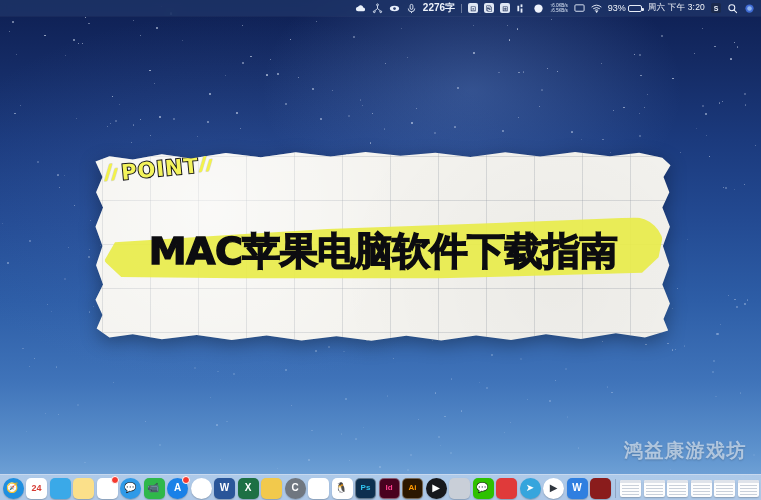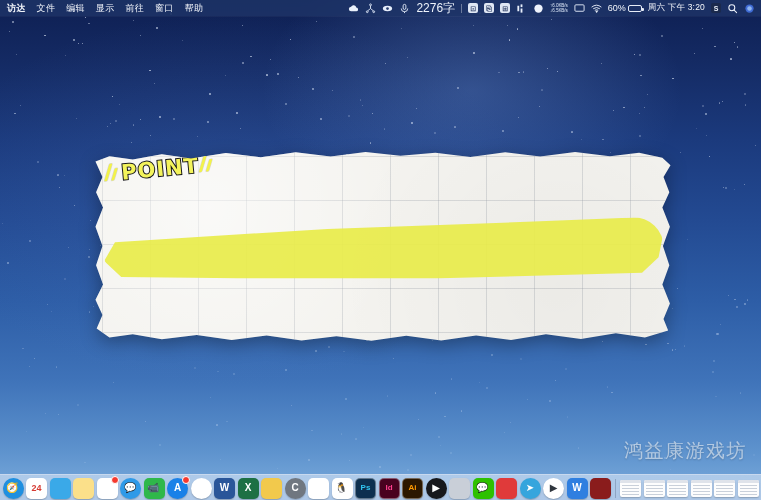--- a/index.html
+++ b/index.html
@@ -48,21 +48,21 @@
   .sysicon svg{display:block;width:11px;height:11px;}
   .sq-icon{
     width:10px;height:10px;border-radius:2px;background:#dfe7f4;
     display:flex;align-items:center;justify-content:center;
     font-size:7px;color:#24365e;font-weight:bold;line-height:1;
   }
   .netspeed{
     display:flex;flex-direction:column;justify-content:center;
     font-size:4.6px;line-height:5.2px;color:#dbe6f7;letter-spacing:-.1px;
   }
-  .wordcount{font-size:12px;color:#eef3fb;}
+  .wordcount{font-size:10px;color:#eef3fb;font-weight:bold;}
   .clock{font-size:8.5px;color:#f4f7fc;letter-spacing:.2px;}
   .batt{display:flex;align-items:center;gap:2px;}
   .batt-shell{
     width:14px;height:7px;border:1px solid #e6ecf7;border-radius:2px;
     position:relative;box-sizing:border-box;padding:1px;
   }
   .batt-shell:after{
     content:"";position:absolute;right:-3px;top:2px;width:1.5px;height:3px;
     background:#e6ecf7;border-radius:0 1px 1px 0;
   }
@@ -155,21 +155,21 @@
     font-size:38px;font-weight:bold;line-height:46px;
     color:#0c0c10;letter-spacing:-0.5px;
     white-space:nowrap;
     -webkit-text-stroke:1.4px #0c0c10;
   }
 
   
   .watermark{
     position:absolute;right:14px;bottom:36px;z-index:12;
     font-family:"DejaVu Sans",sans-serif;
-    font-size:19px;font-weight:normal;letter-spacing:1.5px;
+    font-size:19px;font-weight:bold;letter-spacing:1.5px;
     color:rgba(255,255,255,.55);
     text-shadow:0 1px 2px rgba(0,0,0,.18);
     white-space:nowrap;
     text-align:center;
   }
 
   
   .dock{
     position:absolute;left:0;bottom:0;width:761px;height:26px;
     background:linear-gradient(180deg, rgba(226,235,248,.55), rgba(200,214,236,.66));
@@ -527,29 +527,20 @@
         <i style="left: 332.8px; top: 186.9px; width: 0.7px; height: 0.7px; opacity: 0.43;"></i>
         <i style="left: 63.8px; top: 174.7px; width: 0.8px; height: 0.8px; opacity: 0.29;"></i>
         <i style="left: 450.2px; top: 452.3px; width: 1.8px; height: 1.8px; opacity: 0.17;"></i>
         <i style="left: 508.7px; top: 39px; width: 1.5px; height: 1.5px; opacity: 0.73;"></i>
         <i style="left: 217.2px; top: 370.6px; width: 1.7px; height: 1.7px; opacity: 0.17;"></i>
         <i style="left: 361.7px; top: 105.3px; width: 1.1px; height: 1.1px; opacity: 0.36;"></i>
       </div>
   </div>
 
   <div class="menubar">
-    <div class="menu-left" id="menu-left">
-        <span class="mi bold">访达</span>
-        <span class="mi">文件</span>
-        <span class="mi">编辑</span>
-        <span class="mi">显示</span>
-        <span class="mi">前往</span>
-        <span class="mi">窗口</span>
-        <span class="mi">帮助</span>
-      </div>
 
     <div class="menu-right">
       <span class="sysicon">
         <svg viewBox="0 0 24 24" fill="#eaf1fb">
             <path d="M7 18a5 5 0 0 1-.3-10 6 6 0 0 1 11.3 2A4 4 0 0 1 18 18z"></path>
           </svg>
       </span>
       <span class="sysicon">
         <svg viewBox="0 0 24 24" fill="none" stroke="#dce6f6" stroke-width="2">
             <circle cx="12" cy="4" r="2"></circle>
@@ -603,21 +594,21 @@
       <span class="sysicon">
         <svg viewBox="0 0 24 24" fill="none" stroke="#eef3fc" stroke-width="2" stroke-linecap="round">
             <path d="M2 8.5a16 16 0 0 1 20 0"></path>
             <path d="M5.5 12a11 11 0 0 1 13 0"></path>
             <path d="M9 15.5a6 6 0 0 1 6 0"></path>
             <circle cx="12" cy="19" r="1.2" fill="#eef3fc"></circle>
           </svg>
       </span>
 
       <span class="batt">
-        <span>60%</span>
+        <span>93%</span>
         <span class="batt-shell">
           <span class="batt-fill" id="batt-fill" style="width: 60%;"></span>
         </span>
       </span>
 
       <span class="clock">周六 下午 3:20</span>
 
       <span class="sq-icon" style="background:#1b2a4d;color:#eaf1fb;">S</span>
       <span class="sysicon">
         <svg viewBox="0 0 24 24" fill="none" stroke="#eef3fc" stroke-width="2.2">
@@ -639,20 +630,21 @@
       <div class="card-grid"></div>
       <div class="card-tex"></div>
 
       <div class="point-row">
         <span class="slash"><span></span><span></span></span>
         <span class="point-text">POINT</span>
         <span class="slash"><span></span><span></span></span>
       </div>
 
       <div class="hl"></div>
+      <div class="title">MAC苹果电脑软件下载指南</div>
     </div>
   </div>
 
   <div class="watermark">鸿益康游戏坊</div>
 
   <div class="dock" id="dock">
       <div class="dock-item"></div>
       <div class="dock-item">
         <div class="ic round" style="background: rgb(31, 143, 224);">🧭</div>
       </div>

